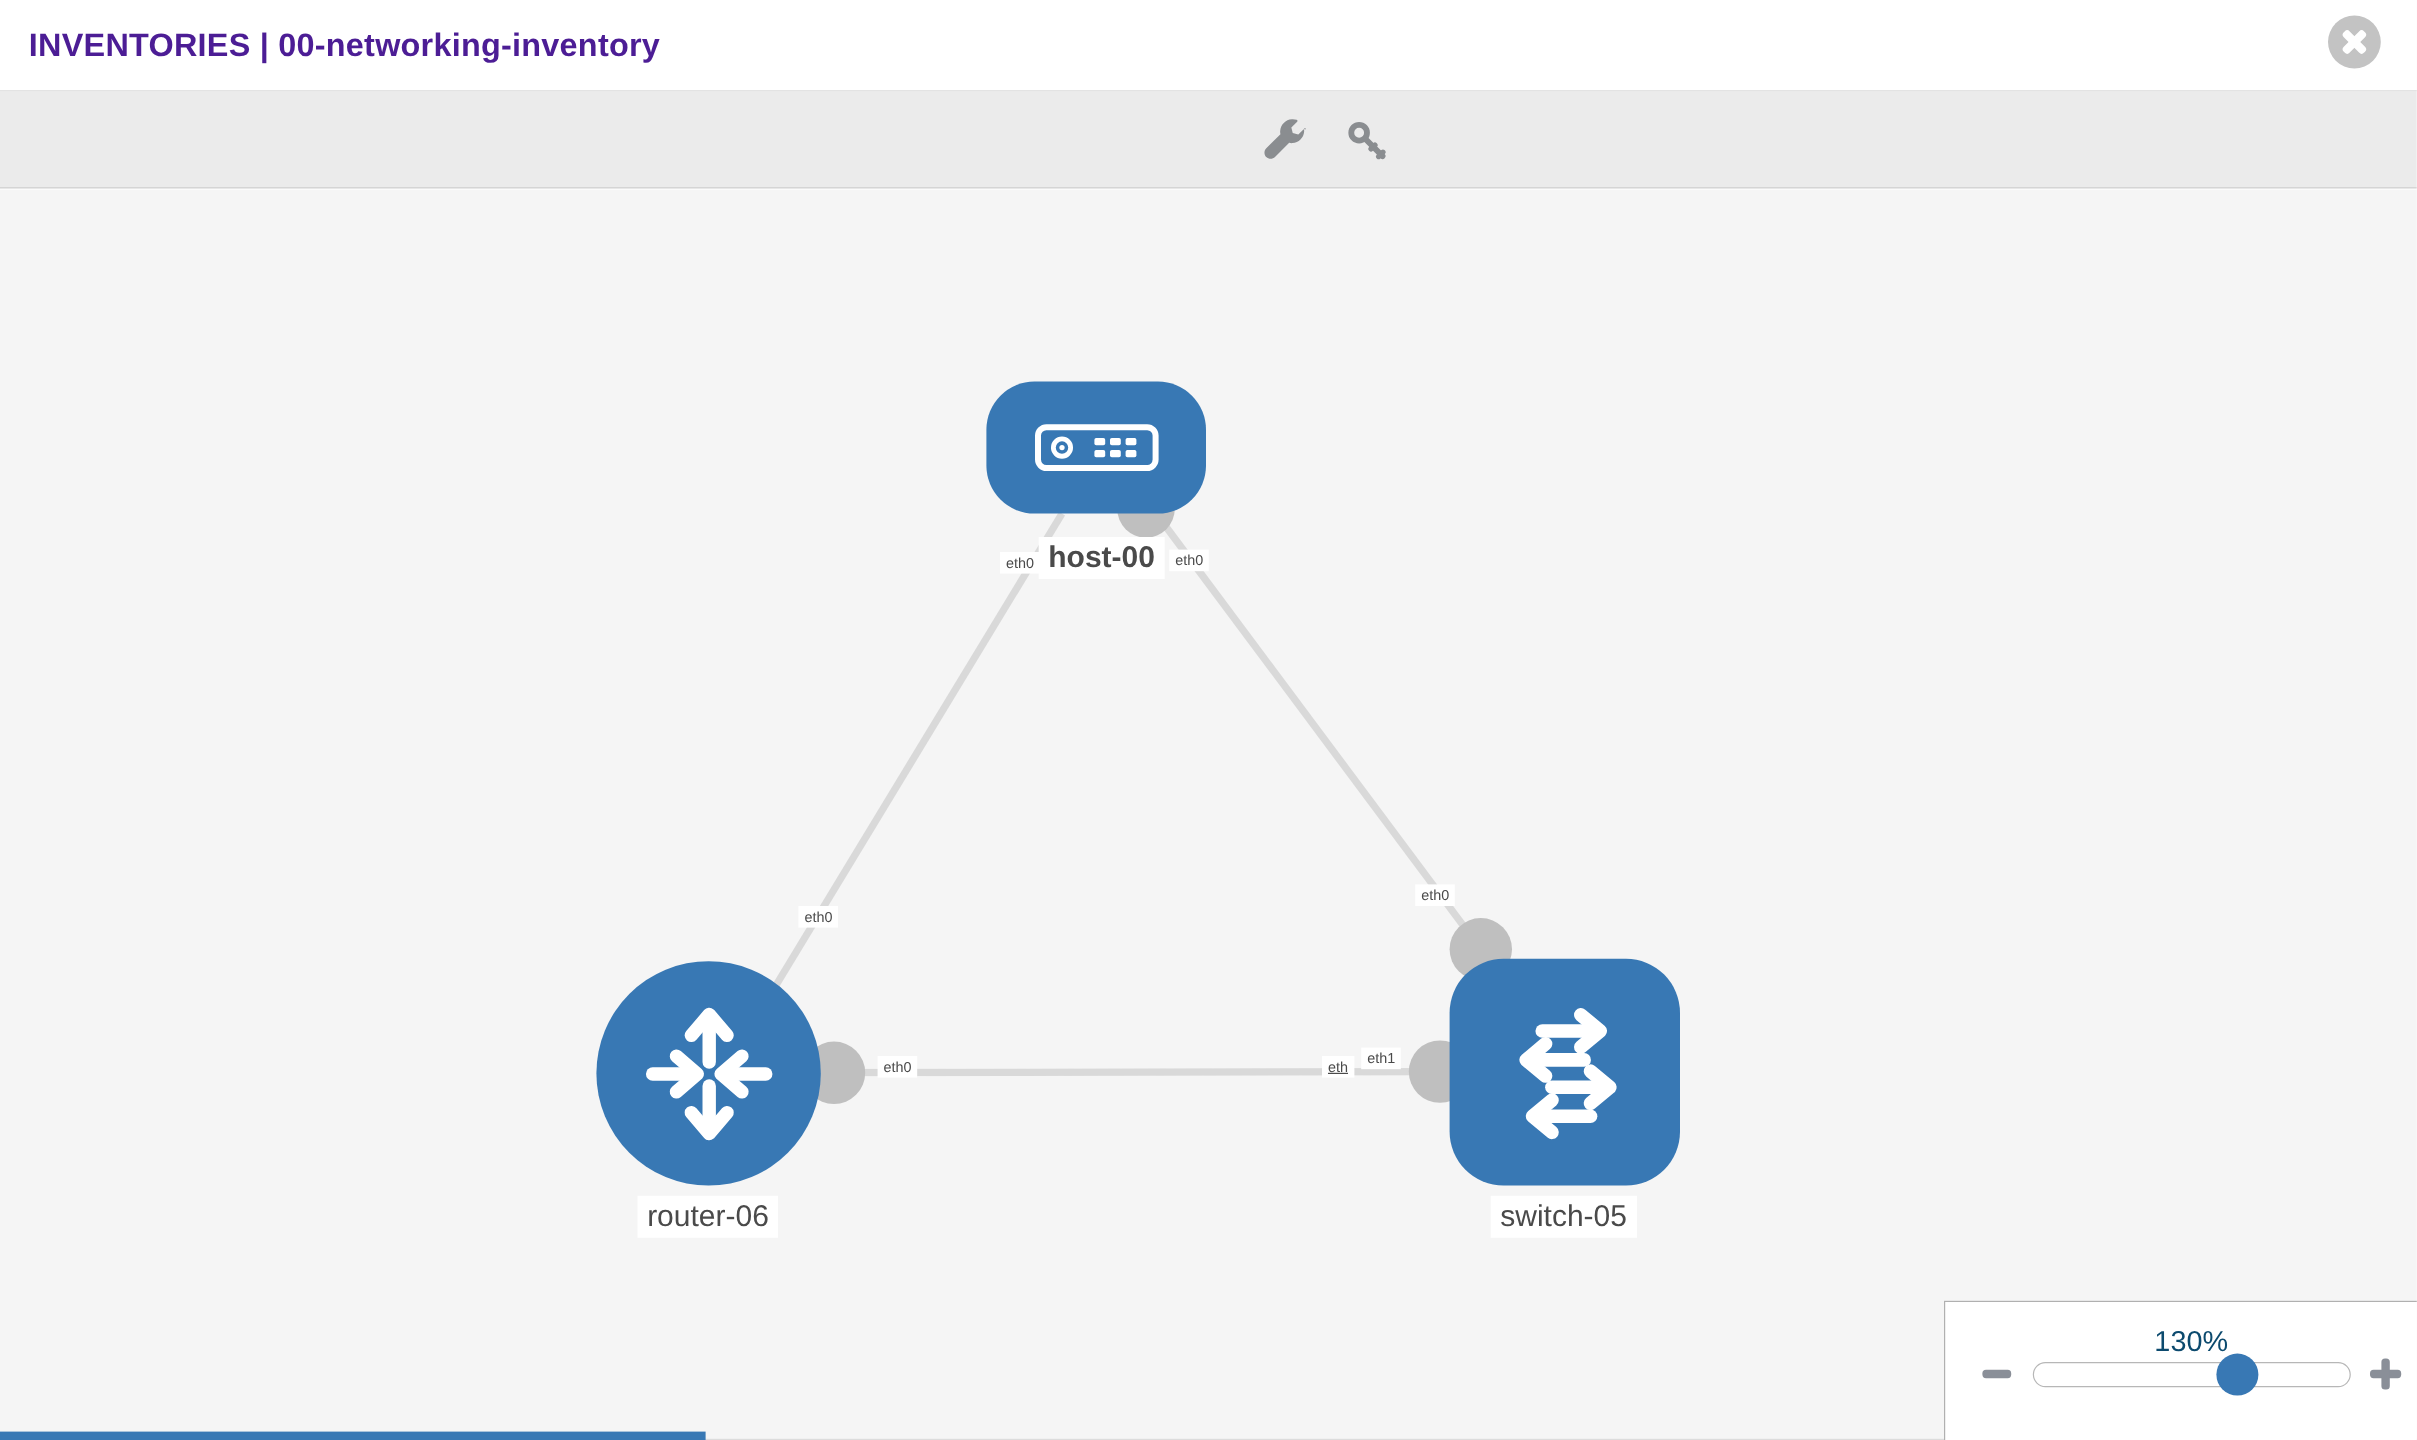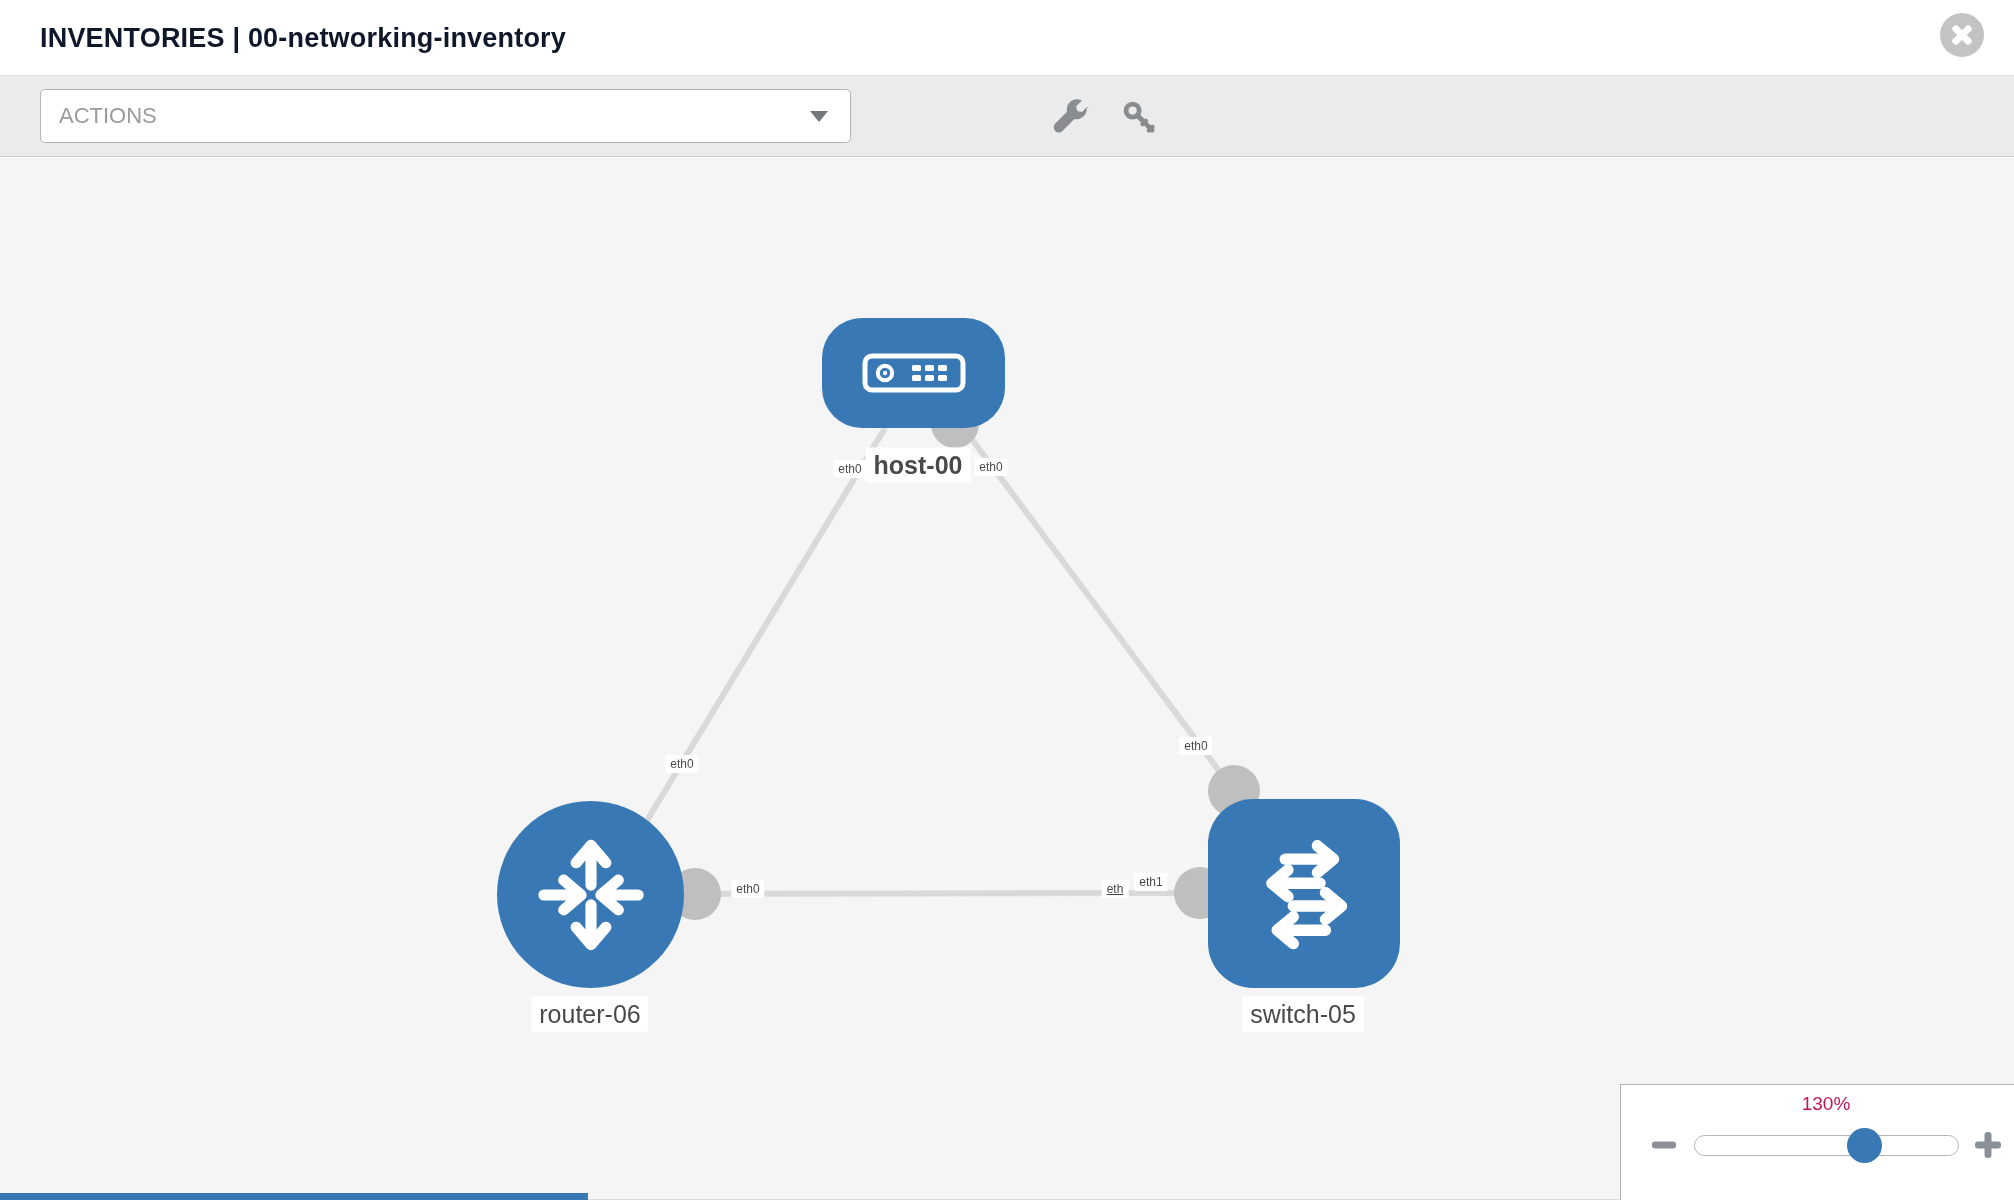--- a/index.html
+++ b/index.html
@@ -5,21 +5,21 @@
   * { box-sizing: border-box; }
   html,body { margin:0; padding:0; }
   body {
     width:2014px; height:1200px; overflow:hidden; position:relative;
     font-family:"Liberation Sans", sans-serif; background:#ffffff;
   }
   .abs { position:absolute; }
 
   
   .header { top:0; left:0; width:2014px; height:75px; background:#ffffff; }
-  .page-title { left:40px; top:50%; transform:translateY(-50%); font-size:27px; font-weight:700; color:#0f172a; letter-spacing:.2px; }
+  .page-title { left:24px; top:50%; transform:translateY(-50%); font-size:27px; font-weight:700; color:#4c1d95; letter-spacing:.2px; }
   .close-btn { right:30px; top:13px; width:44px; height:44px; border-radius:50%; background:#c3c3c3; cursor:pointer; }
   .close-btn .bar { position:absolute; left:50%; top:50%; width:24px; height:7px; border-radius:3px; background:#ffffff; }
   .close-btn .bar.a { transform:translate(-50%,-50%) rotate(45deg); }
   .close-btn .bar.b { transform:translate(-50%,-50%) rotate(-45deg); }
 
   
   .toolbar { top:75px; left:0; width:2014px; height:82px; background:#ebebeb;
              border-top:1px solid #e3e3e3; border-bottom:1px solid #d0d0d0; }
   .select { top:13px; height:54px; background:#ffffff; border:1px solid #b5b5b5; border-radius:5px; cursor:pointer; }
   .select .sel-label { position:absolute; left:18px; top:50%; transform:translateY(-50%); font-size:22px; color:#9b9b9b; }
@@ -35,21 +35,21 @@
   .node-router { left:497px; top:643px; width:187px; height:187px; border-radius:50%; }
   .node-switch { left:1208px; top:641px; width:192px; height:189px; border-radius:45px; }
   .node svg { position:absolute; left:50%; top:50%; transform:translate(-50%,-50%); }
   .lbl { background:#ffffff; color:#4a4a4a; white-space:nowrap; transform:translate(-50%,-50%); }
   .lbl.node-lbl { font-size:25px; padding:3px 8px; }
   .lbl.if-lbl { font-size:12px; padding:2px 5px; }
 
   
   .zoom-panel { left:1620px; top:926px; width:400px; height:122px; background:#ffffff;
                 border:1px solid #b0b0b0; }
-  .zoom-level { left:205px; top:8px; transform:translateX(-50%); font-size:19px; color:#be185d; }
+  .zoom-level { left:205px; top:20px; transform:translateX(-50%); font-size:24px; color:#0c4a6e; }
   .zoom-btn { width:40px; height:40px; top:40px; cursor:pointer; }
   .minus-bar { position:absolute; left:50%; top:50%; transform:translate(-50%,-50%); width:24px; height:7px; border-radius:3px; background:#8a8f98; }
   .plus-bar-h { position:absolute; left:50%; top:50%; transform:translate(-50%,-50%); width:26px; height:7px; border-radius:3px; background:#8a8f98; }
   .plus-bar-v { position:absolute; left:50%; top:50%; transform:translate(-50%,-50%); width:7px; height:26px; border-radius:3px; background:#8a8f98; }
   .slider-track { left:73px; top:50px; width:265px; height:21px; background:#ffffff; border:1px solid #b7b7b7; border-radius:11px; cursor:pointer; }
   .slider-thumb { left:226px; top:43px; width:35px; height:35px; border-radius:50%; background:#3878b4; cursor:grab; }
 
   .blue-strip { left:0; top:1035px; width:588px; height:7px; background:#3878b4; }
 </style>
 </head>
@@ -58,24 +58,20 @@
 <div class="abs header">
   <div class="abs page-title">INVENTORIES | 00-networking-inventory</div>
   <div class="abs close-btn">
     <span class="close-icon">
       <span class="bar a"></span><span class="bar b"></span>
     </span>
   </div>
 </div>
 
 <div class="abs toolbar">
-  <div class="abs select" style="left:40px; width:811px;">
-    <span class="sel-label">ACTIONS</span>
-    <span class="caret"></span>
-  </div>
 
   <div class="abs tool-btn" style="left:1053px;">
     <svg width="38" height="38" viewBox="0 0 36 36">
       <path fill="#8a8d90" d="M33.6 8.2c-.2-.7-1.1-.9-1.6-.4l-4.6 4.6-4.4-1.1-1.1-4.4 4.6-4.6c.5-.5.3-1.4-.4-1.6C24.9.4 23.6.2 22.3.3c-4.9.3-8.9 4.3-9.2 9.2-.1.9 0 1.8.2 2.6L2.1 23.3c-1.9 1.9-1.9 5 0 6.9s5 1.9 6.9 0L20.2 19c.8.2 1.7.3 2.6.2 4.9-.3 8.9-4.3 9.2-9.2.1-.6 0-1.2-.4-1.8z"></path>
     </svg>
   </div>
 
   <div class="abs tool-btn" style="left:1121px;">
     <svg width="38" height="38" viewBox="0 0 36 36">
       <g stroke="#8a8d90" fill="none" stroke-linecap="round">

